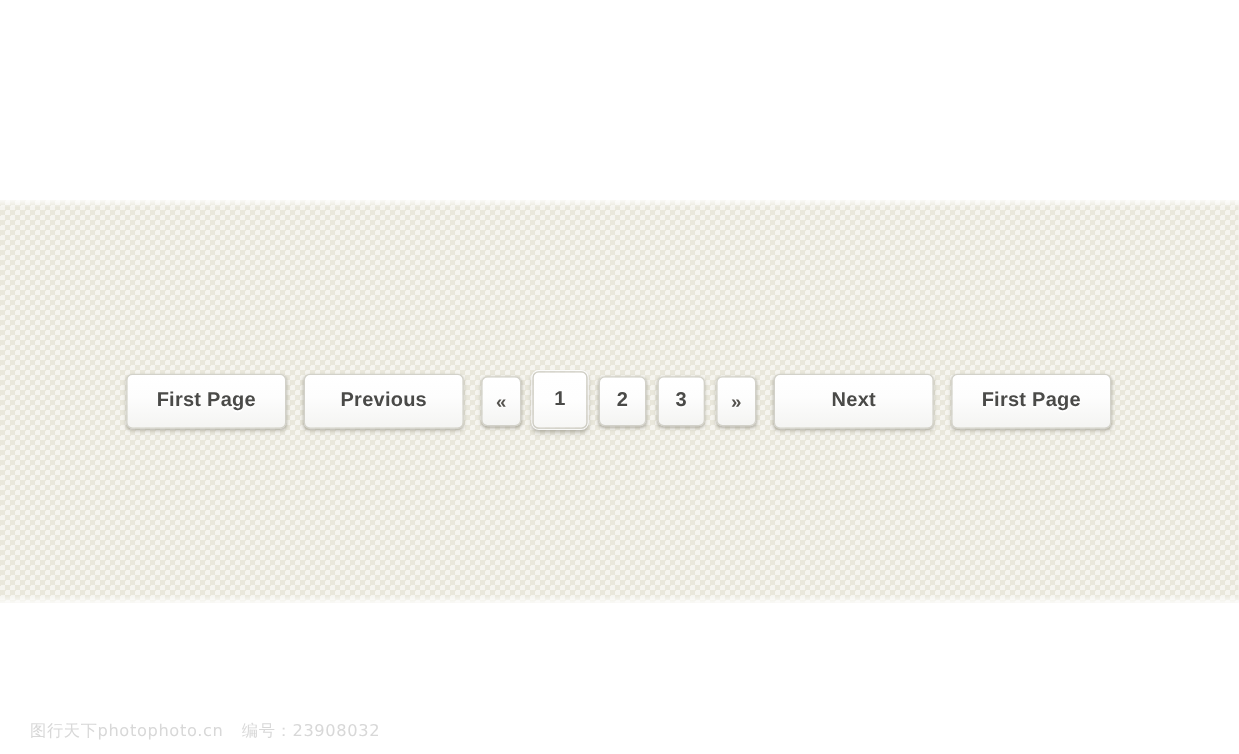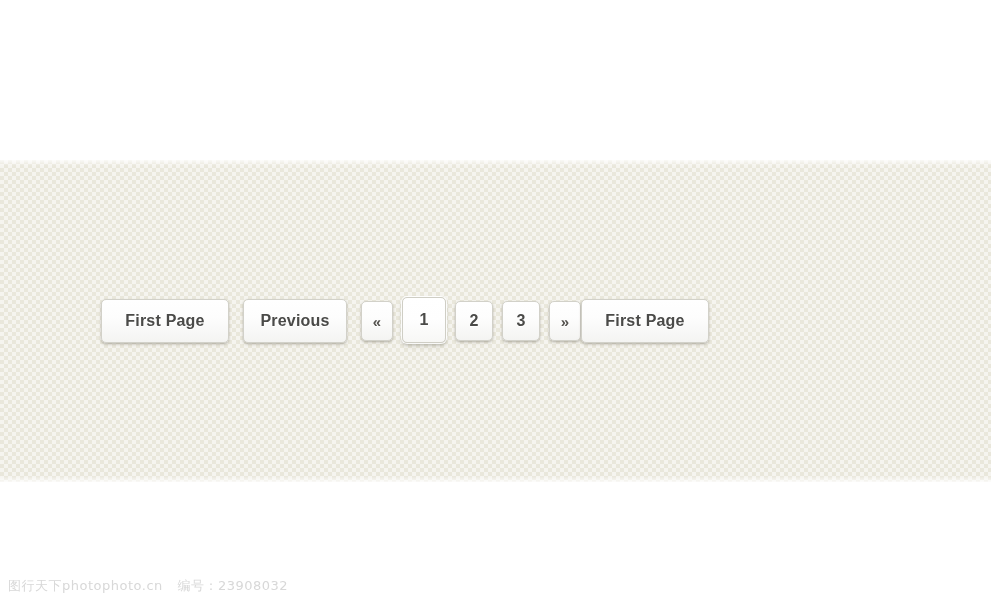--- a/index.html
+++ b/index.html
@@ -82,21 +82,21 @@
     cursor: pointer;
   }
 
   
   .pg-btn.word {
     height: 44px;
     font-size: 16px;
     padding: 0 18px;
   }
   .pg-btn.w-first  { width: 128px; margin-right: 14px; }
-  .pg-btn.w-prev   { width: 104px; margin-right: 14px; }
+  .pg-btn.w-prev   { width: 128px; margin-right: 14px; }
   .pg-btn.w-next   { width: 128px; margin-left: 14px; margin-right: 14px; }
   .pg-btn.w-last   { width: 128px; }
 
   
   .pg-btn.num {
     width: 38px;
     height: 40px;
     font-size: 16px;
     margin-right: 9px;
   }
@@ -119,21 +119,21 @@
     box-shadow:
       inset 0 1px 0 rgba(255,255,255,1),
       0 0 0 1px rgba(255,255,255,.9),
       0 2px 3px rgba(120,118,104,.38),
       0 3px 5px rgba(120,118,104,.20);
   }
 
   
   .watermark {
     position: absolute;
-    left: 8px;
+    left: 24px;
     top: 578px;
     font-size: 13px;
     line-height: 16px;
     color: #d8d8d8;
     letter-spacing: .5px;
     white-space: nowrap;
     font-family: "DejaVu Sans", sans-serif;
   }
   .watermark .wm-id { margin-left: 10px; }
 </style>
@@ -153,20 +153,21 @@
     <div class="pg-btn arrow">«</div>
 
     <div class="pg-btn num active">1</div>
 
     <div class="pg-btn num">2</div>
 
     <div class="pg-btn num">3</div>
 
     <div class="pg-btn arrow last-arrow">»</div>
 
+    <div class="pg-btn word w-next">Next</div>
 
     <div class="pg-btn word w-last">First Page</div>
 
   </div>
 
   <div class="watermark">
     <span class="wm-site">图行天下photophoto.cn</span>
     <span class="wm-id">编号：23908032</span>
   </div>
 

